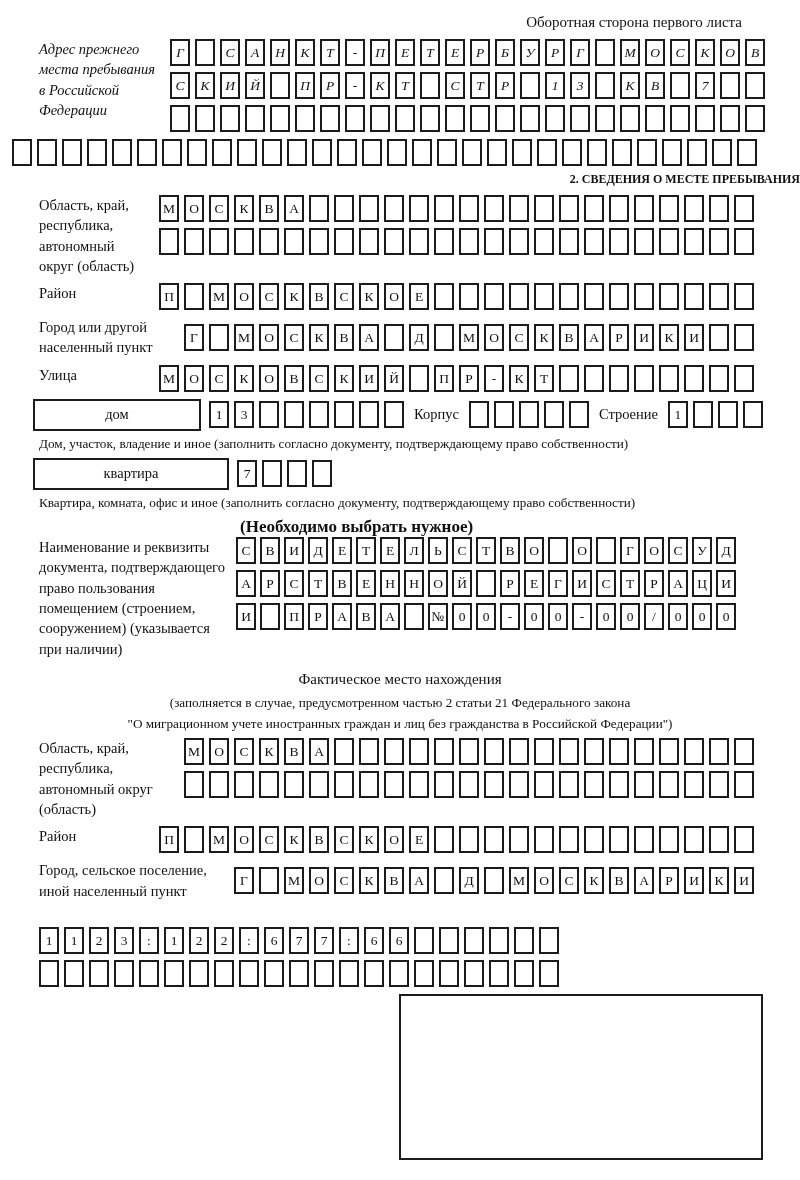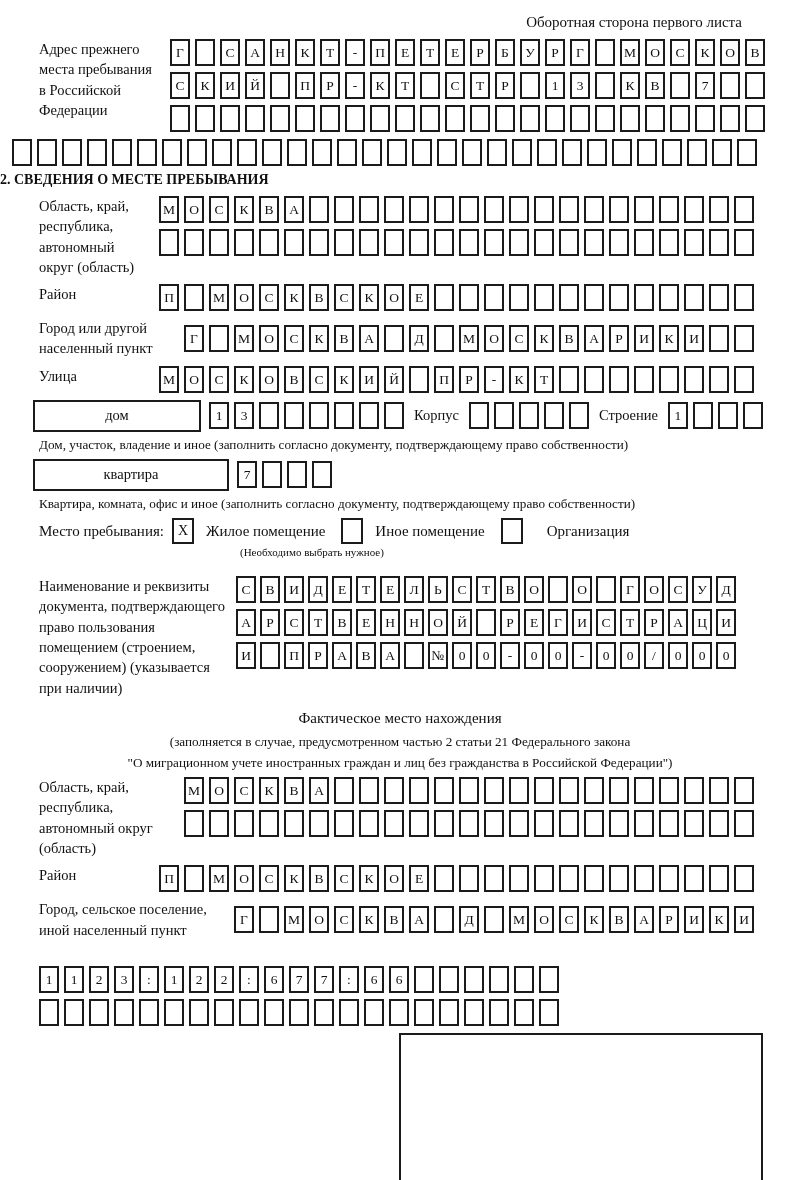--- a/index.html
+++ b/index.html
@@ -27,53 +27,53 @@
   .w120{flex:0 0 120px;width:120px;}
   .w145{flex:0 0 145px;width:145px;}
   .w197{flex:0 0 197px;width:197px;}
   .w195{flex:0 0 195px;width:195px;}
   .w194{flex:0 0 194px;width:194px;}
   .fullrow{margin:7px 0 0 12px;}
   .caption{font-size:13.2px;line-height:1.3;}
   .caption.center{text-align:center;margin:4px 8px 6px 8px;}
   .caption.left{margin:2px 0 6px 39px;}
   .h2{
-    text-align:left;font-weight:bold;font-size:14px;margin:6px 0 8px 0;
+    text-align:right;font-weight:bold;font-size:12px;margin:6px 0 8px 0;
   }
   .h3{
     text-align:center;font-weight:normal;font-size:15px;margin:12px 0 6px 0;
   }
   .widebox{
     border:2px solid #1b1b1b;height:32px;box-sizing:border-box;
     display:flex;align-items:center;justify-content:center;font-size:14.5px;
   }
   .houserow{display:flex;align-items:center;margin:0 0 4px 33px;gap:8px;}
   .houserow .lbl{font-size:14.5px;padding:0 2px;}
   .aptrow{display:flex;align-items:center;margin:2px 16px 4px 33px;gap:8px;}
   .stayrow{display:flex;align-items:center;margin:4px 0 2px 39px;font-size:15px;}
   .checkbox{
     flex:0 0 22px;width:22px;height:26px;box-sizing:border-box;border:2px solid #1b1b1b;
     display:inline-flex;align-items:center;justify-content:center;font-size:14px;
   }
   .stayrow .opt{margin:0 16px 0 12px;}
   .stayrow .gap{width:8px;}
-  .stay-caption{font-size:11px;margin:2px 0 18px 240px;}
+  .stay-caption{font-size:17px;margin:2px 0 0 240px;font-weight:bold;}
   .doc-cells .cellrow{gap:4px;}
   .cad-col{padding-top:19px;}
   .stampwrap{margin:6px 0 0 399px;width:364px;}
   .stampbox{height:166px;border:2px solid #1b1b1b;box-sizing:border-box;}
 </style>
 </head>
 <body>
 
 <div class="page">
 
   <div class="header-note">Оборотная сторона первого листа</div>
 
-  <div class="fieldrow" style="margin-top:8px;">
+  <div class="fieldrow" style="margin-top:8px;font-style:italic;">
     <div class="flabel w131">Адрес прежнего места пребывания в Российской Федерации</div>
     <div class="cellcol">
       <div class="cellrow">
           <span class="cell">Г</span>
           <span class="cell"></span>
           <span class="cell">С</span>
           <span class="cell">А</span>
           <span class="cell">Н</span>
           <span class="cell">К</span>
           <span class="cell">Т</span>
@@ -365,30 +365,20 @@
     <div class="widebox" style="width:196px;">квартира</div>
     <div class="cellrow">
         <span class="cell">7</span>
         <span class="cell"></span>
         <span class="cell"></span>
         <span class="cell"></span>
       </div>
   </div>
   <div class="caption left">Квартира, комната, офис и иное (заполнить согласно документу, подтверждающему право собственности)</div>
 
-  <div class="stayrow">
-    <span>Место пребывания:</span>
-    <span class="gap"></span>
-    <span class="checkbox">X</span>
-    <span class="opt">Жилое помещение</span>
-    <span class="checkbox"></span>
-    <span class="opt">Иное помещение</span>
-    <span class="checkbox"></span>
-    <span class="opt" style="margin-left:24px;">Организация</span>
-  </div>
   <div class="stay-caption">(Необходимо выбрать нужное)</div>
 
   <div class="fieldrow">
     <div class="flabel w197">Наименование и реквизиты документа, подтверждающего право пользования помещением (строением, сооружением) (указывается при наличии)</div>
     <div class="cellcol doc-cells">
       <div class="cellrow">
           <span class="cell">С</span>
           <span class="cell">В</span>
           <span class="cell">И</span>
           <span class="cell">Д</span>

